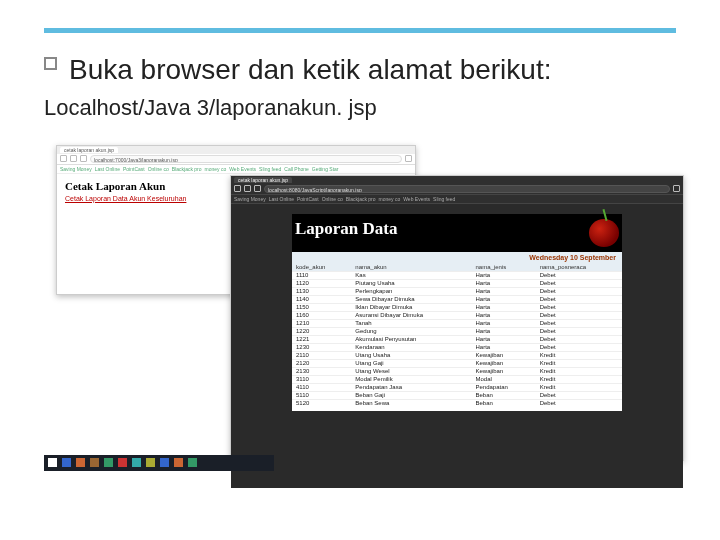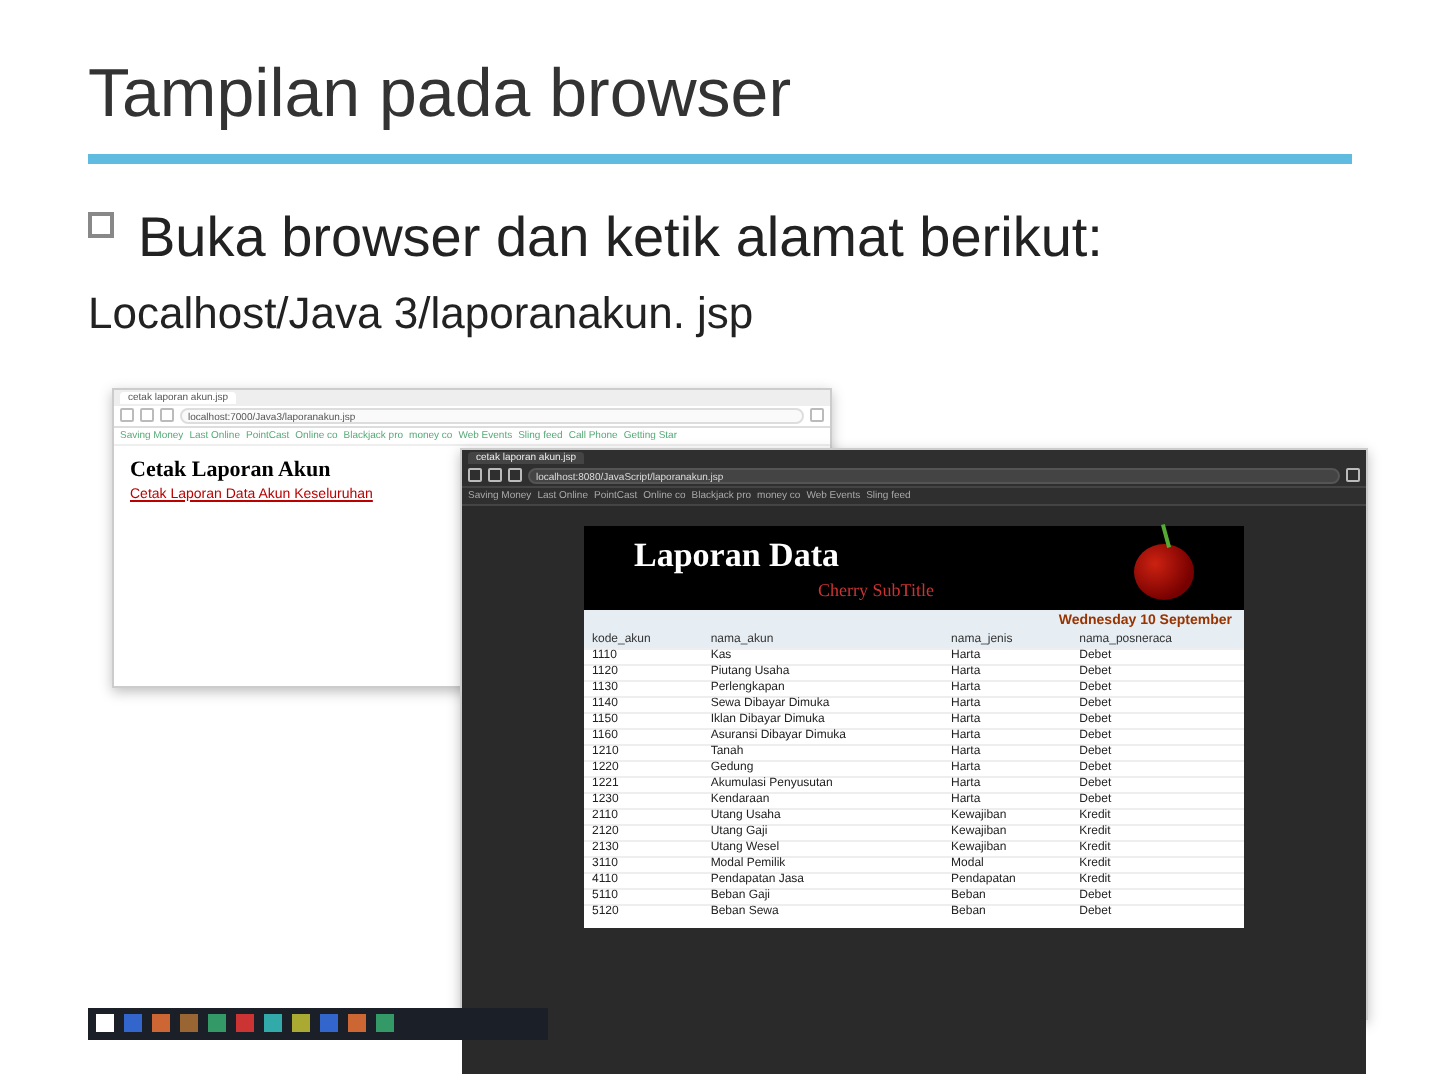--- a/index.html
+++ b/index.html
@@ -26,21 +26,21 @@
   .b1 .page{padding:6px 8px;}
   .b1 .ph{font-family:'Times New Roman',serif;font-weight:bold;color:#000;font-size:11px;margin-bottom:3px;}
   .b1 .pl{font-size:7px;color:#b00;text-decoration:underline;}
   
   .b2{left:186px;top:30px;width:454px;height:286px;}
   .b2 .chrome-dark{background:#2a2a2a;height:100%;padding:6px;}
   .b2 .br-top,.b2 .br-addr,.b2 .br-bm{background:#2f2f2f;color:#ddd;border-color:#444;}
   .b2 .br-url{background:#444;border-color:#555;color:#ddd;}
   .b2 .bm{color:#aaa;}
   .report{background:#fff;margin:4px auto 0 auto;width:330px;padding:0 0 4px 0;}
-  .rpt-hdr{background:#000;color:#fff;display:flex;align-items:flex-end;padding:5px 25px;gap:8px;}
+  .rpt-hdr{background:#000;color:#fff;display:flex;align-items:flex-start;padding:5px 3px;gap:8px;}
   .rpt-tx{flex:1;}
   .rpt-h1{font-family:'Times New Roman',serif;font-weight:bold;font-size:17px;}
   .rpt-h2{font-family:'Times New Roman',serif;font-size:9px;color:#c33;text-align:center;margin-top:2px;}
   .cherry{width:30px;height:28px;background:radial-gradient(circle at 35% 35%,#c21 0,#700 70%);border-radius:50%;position:relative;}
   .cherry:before{content:"";position:absolute;width:2px;height:12px;background:#5a3;top:-10px;left:50%;transform:rotate(-15deg);}
   .rpt-date{background:#e6eef4;color:#930;font-size:7px;font-weight:bold;text-align:right;padding:2px 6px;}
   table{width:100%;border-collapse:collapse;font-size:6px;color:#222;}
   th{text-align:left;padding:1px 4px;color:#333;font-weight:normal;}
   td{padding:0.5px 4px;border-top:1px solid #eee;}
   tr.hdr{background:#e6eef4;font-weight:bold;}
@@ -48,21 +48,20 @@
   .taskbar{position:absolute;left:0;bottom:0;width:230px;height:16px;background:#1a1f28;display:flex;align-items:center;gap:5px;padding:0 4px;}
   .tb-ic{width:9px;height:9px;background:#4a6;}
   .tb-ic.a{background:#36c;} .tb-ic.b{background:#c63;} .tb-ic.c{background:#963;}
   .tb-ic.d{background:#396;} .tb-ic.e{background:#c33;} .tb-ic.f{background:#3aa;}
   .tb-ic.g{background:#aa3;} .tb-ic.win{background:#fff;}
 </style>
 </head>
 <body>
 
 <div class="slide">
-  <div class="title">Tampilan pada browser</div>
   <div class="rule"></div>
   <div class="bullet">
     <div class="bullet-box"></div>
     <div class="bullet-text">Buka browser dan ketik alamat berikut:</div>
   </div>
   <div class="url-line">Localhost/Java 3/laporanakun. jsp</div>
 
   <div class="screens">
 
     <div class="browser b1">
@@ -113,21 +112,20 @@
           <span class="bm">Blackjack pro</span>
           <span class="bm">money co</span>
           <span class="bm">Web Events</span>
           <span class="bm">Sling feed</span>
         </div>
       <div class="chrome-dark">
         <div class="report">
           <div class="rpt-hdr">
             <div class="rpt-tx">
               <div class="rpt-h1">Laporan Data</div>
-              <div class="rpt-h2">Cherry SubTitle</div>
             </div>
             <div class="cherry"></div>
           </div>
           <div class="rpt-date">Wednesday 10 September</div>
           <table>
             <thead>
                 <tr class="hdr" id="thdr">
                   <th>kode_akun</th>
                   <th>nama_akun</th>
                   <th>nama_jenis</th>

